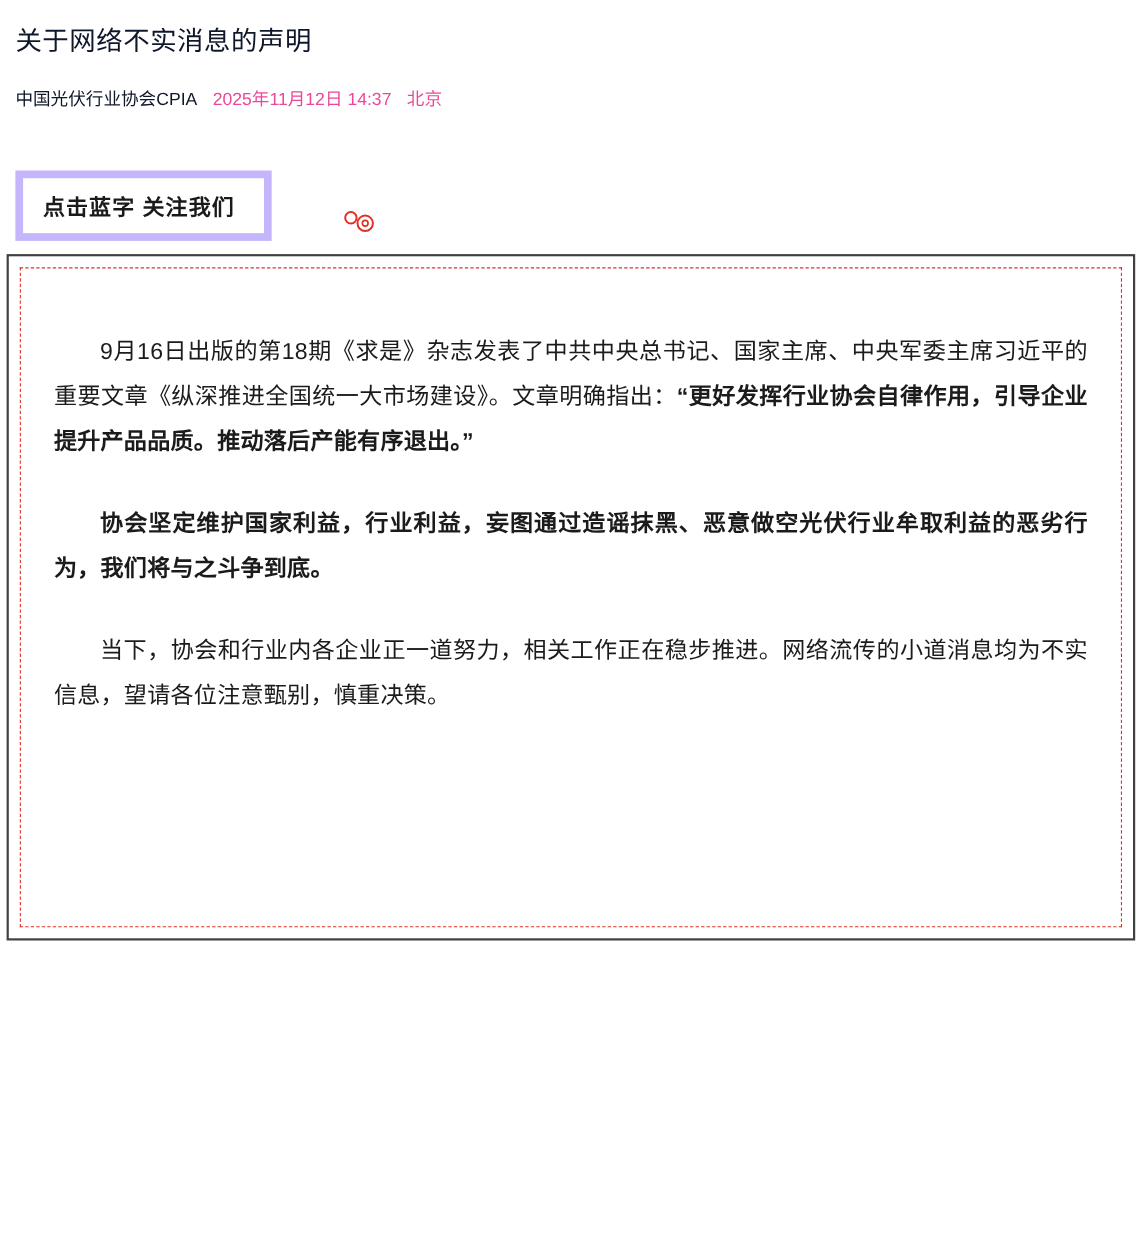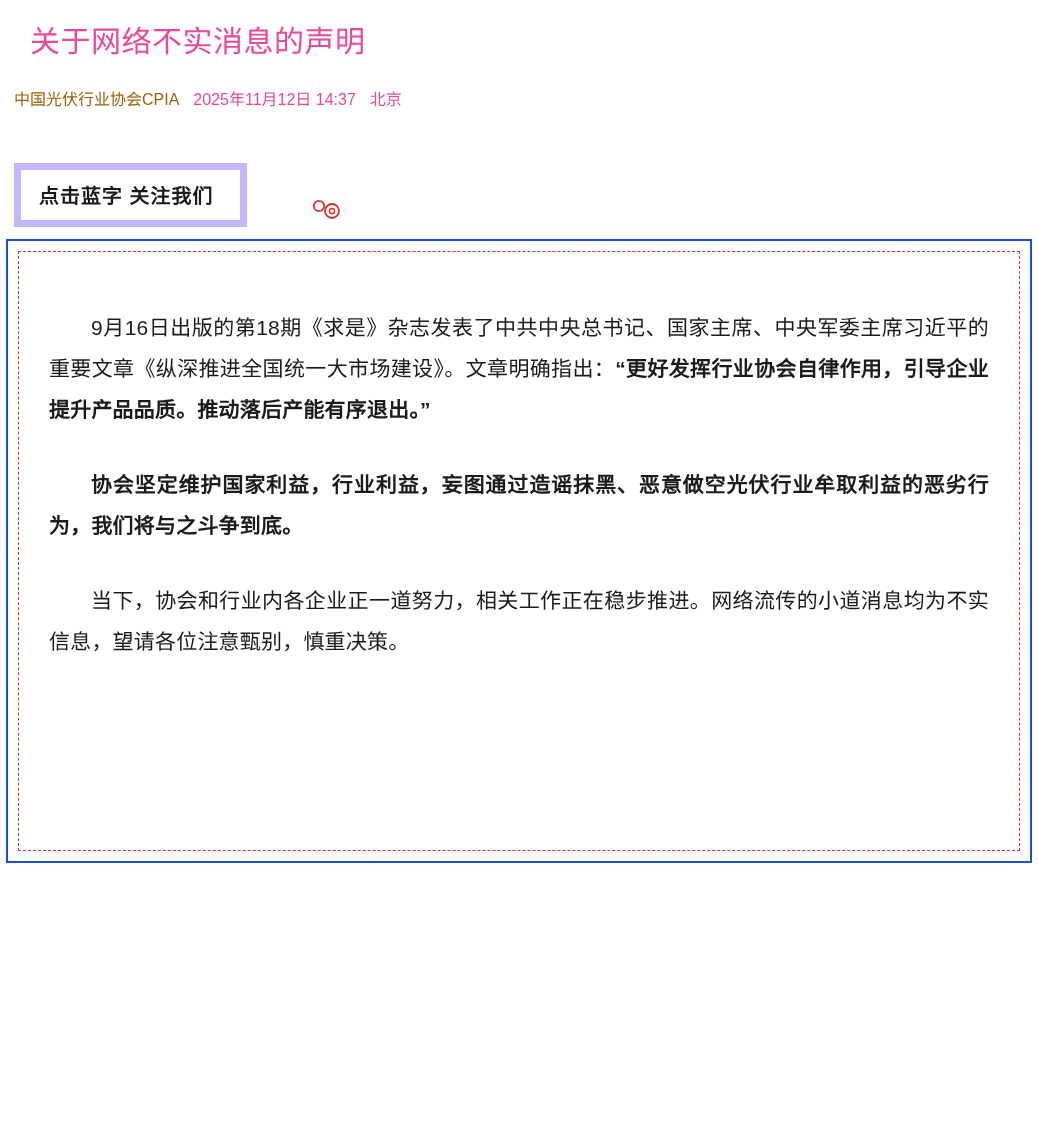--- a/index.html
+++ b/index.html
@@ -19,37 +19,37 @@
     width: 1038px;
     box-sizing: border-box;
     padding: 0;
     position: relative;
   }
   
   .article-header {
     padding: 22px 20px 0 14px;
   }
   .article-title {
-    font-size: 30px;
+    font-size: 24px;
     line-height: 1.35;
     font-weight: 400;
-    color: #ec4899;
+    color: #0f172a;
     letter-spacing: 0.5px;
-    margin: 0 0 26px 16px;
+    margin: 0 0 26px 0;
   }
   .meta-row {
     display: flex;
     align-items: baseline;
     gap: 14px;
     font-size: 16px;
     line-height: 1.4;
     margin-bottom: 6px;
   }
   .meta-account {
-    color: #a16207;
+    color: #0f172a;
   }
   .meta-date, .meta-location {
     color: #ec4899;
   }
   
   .follow-wrap {
     position: relative;
     margin: 52px 0 0 14px;
     height: 58px;
   }
@@ -69,21 +69,21 @@
   .follow-deco {
     position: absolute;
     left: 296px;
     top: 32px;
     width: 34px;
     height: 26px;
   }
   
   .body-frame {
     margin: 18px 6px 0 6px;
-    border: 2px solid #1d4ed8;
+    border: 2px solid #404040;
     padding: 10px;
     box-sizing: border-box;
   }
   .body-inner {
     border: 1px dashed #e03127;
     padding: 56px 30px 30px 30px;
     box-sizing: border-box;
     min-height: 600px;
   }
   .para {

